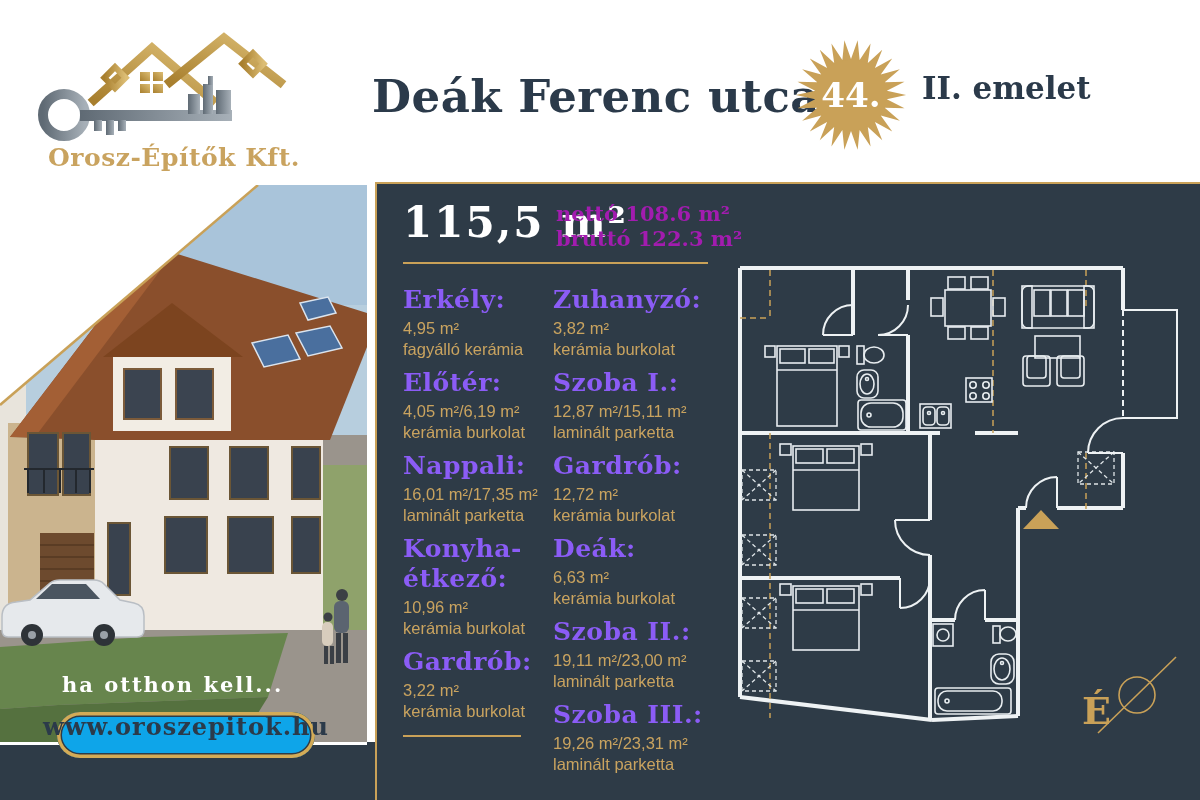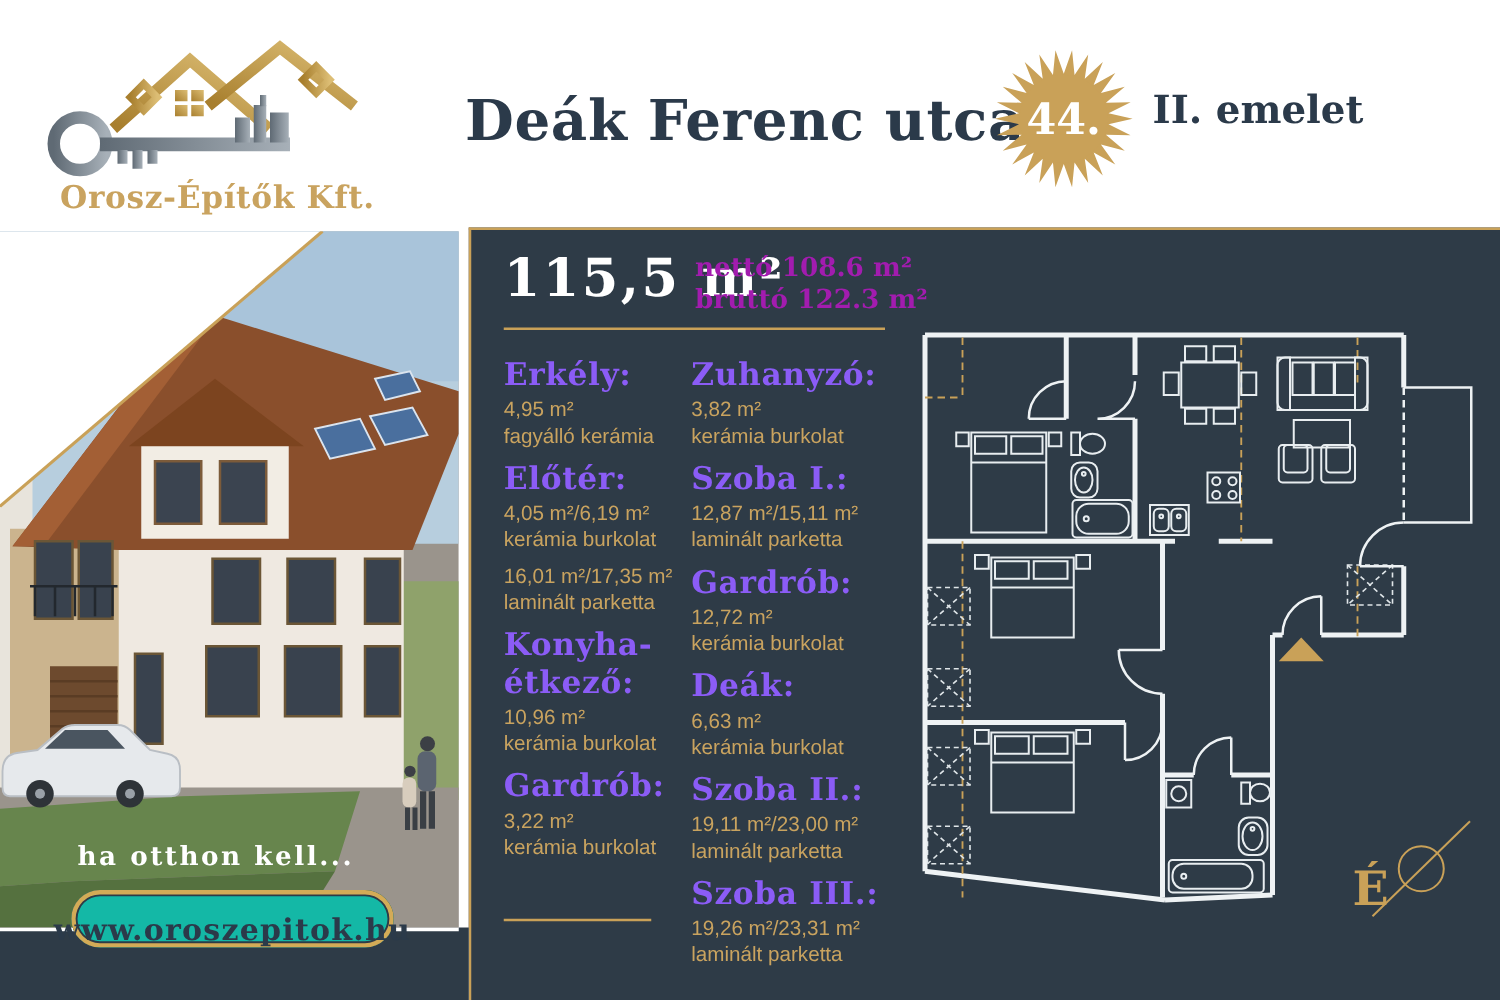--- a/index.html
+++ b/index.html
@@ -29,23 +29,23 @@
   }
   .bottom-strip{left:0;top:742px;width:375px;height:58px;background:#2e3b47;}
 
   
   .photo{left:0;top:185px;width:367px;height:557px;border-bottom:3px solid #ffffff;box-sizing:content-box;}
   .tagline{
     left:62px;top:672px;color:#ffffff;font-family:"DejaVu Serif","Liberation Serif",serif;
     font-weight:700;font-size:21px;letter-spacing:2px;white-space:nowrap;z-index:6;
   }
   .website-pill{
-    left:57px;top:712px;width:258px;height:46px;background:#14b8a6;border-radius:26px;
+    left:57px;top:712px;width:258px;height:46px;background:#0ea5e9;border-radius:26px;
     box-shadow:inset 0 0 0 3.5px #d3ab57, inset 0 0 0 5px #2e3b47;
-    display:flex;align-items:flex-end;justify-content:center;z-index:6;cursor:pointer;
+    display:flex;align-items:flex-start;justify-content:center;z-index:6;cursor:pointer;
   }
   .website-pill span{
     font-family:"DejaVu Serif","Liberation Serif",serif;font-weight:700;font-size:24px;
     color:#2b3a4a;letter-spacing:1px;
   }
 
   
   .total-area{
     left:403px;top:198px;color:#ffffff;font-family:"DejaVu Serif","Liberation Serif",serif;
     font-weight:800;font-size:42px;letter-spacing:2px;white-space:nowrap;
@@ -233,20 +233,21 @@
     <div class="room-name">Erkély:</div>
     <div class="room-area">4,95 m²</div>
     <div class="room-floor">fagyálló kerámia</div>
   </div>
   <div class="room">
     <div class="room-name">Előtér:</div>
     <div class="room-area">4,05 m²/6,19 m²</div>
     <div class="room-floor">kerámia burkolat</div>
   </div>
   <div class="room">
+    <div class="room-name">Nappali:</div>
     <div class="room-area">16,01 m²/17,35 m²</div>
     <div class="room-floor">laminált parketta</div>
   </div>
   <div class="room">
     <div class="room-name">Konyha-étkező:</div>
     <div class="room-area">10,96 m²</div>
     <div class="room-floor">kerámia burkolat</div>
   </div>
   <div class="room">
     <div class="room-name">Gardrób:</div>

